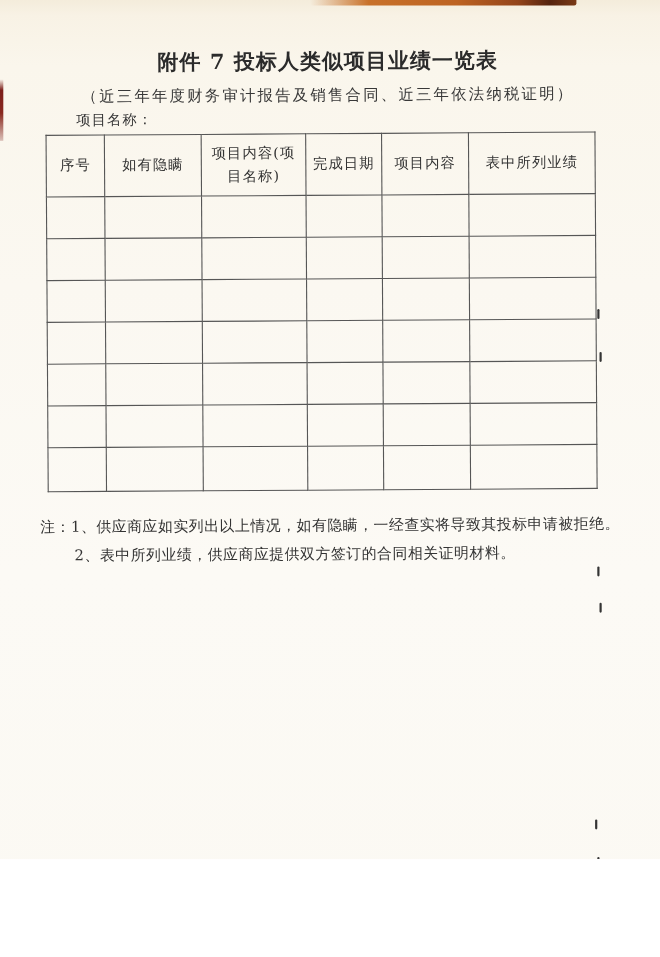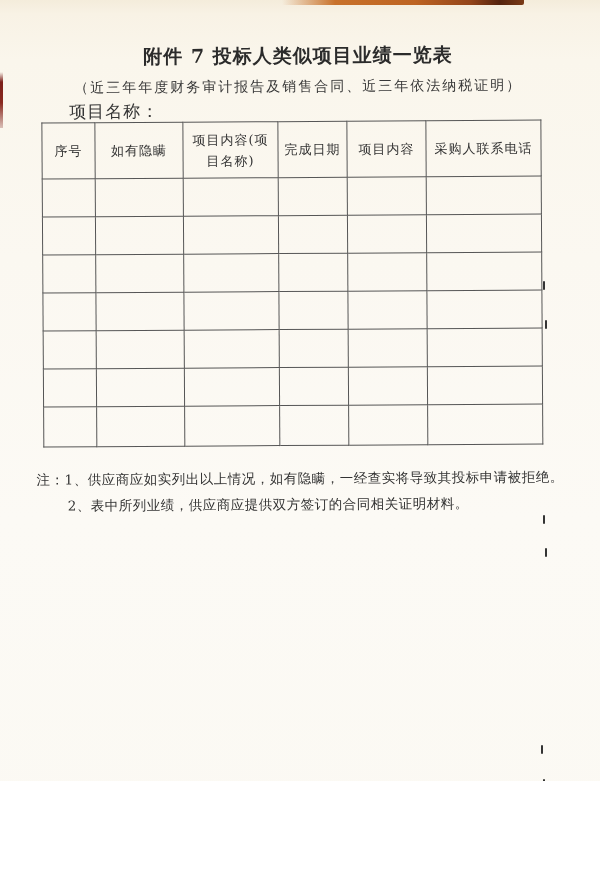--- a/index.html
+++ b/index.html
@@ -29,21 +29,21 @@
     position:absolute;left:0;top:43px;width:100%;
     text-align:center;font-size:19px;font-weight:bold;
     letter-spacing:1px;color:#2b2b2b;
   }
   .subtitle{
     position:absolute;left:0;top:78px;width:100%;
     text-align:center;font-size:14px;letter-spacing:2px;color:#383838;
   }
   .project-label{
     position:absolute;left:71px;top:99px;
-    font-size:17px;letter-spacing:1px;color:#353535;
+    font-size:13px;letter-spacing:1px;color:#353535;
   }
   
   table{
     position:absolute;left:43px;top:121px;
     width:499px;border-collapse:collapse;table-layout:fixed;
   }
   th,td{border:1px solid #565656;padding:2px 4px;}
   th{
     font-size:13px;font-weight:normal;color:#333;
     letter-spacing:1px;line-height:21px;text-align:center;vertical-align:middle;
@@ -95,21 +95,21 @@
           <col style="width:79px">
           <col style="width:115px">
       </colgroup>
       <thead>
         <tr>
           <th>序号</th>
           <th>如有隐瞒</th>
           <th>项目内容(项目名称)</th>
           <th>完成日期</th>
           <th>项目内容</th>
-          <th>采购人联系电话</th>
+          <th>表中所列业绩</th>
         </tr>
       </thead>
       <tbody>
         <tr>
           <td></td>
             <td></td>
             <td></td>
             <td></td>
             <td></td>
             <td></td>

